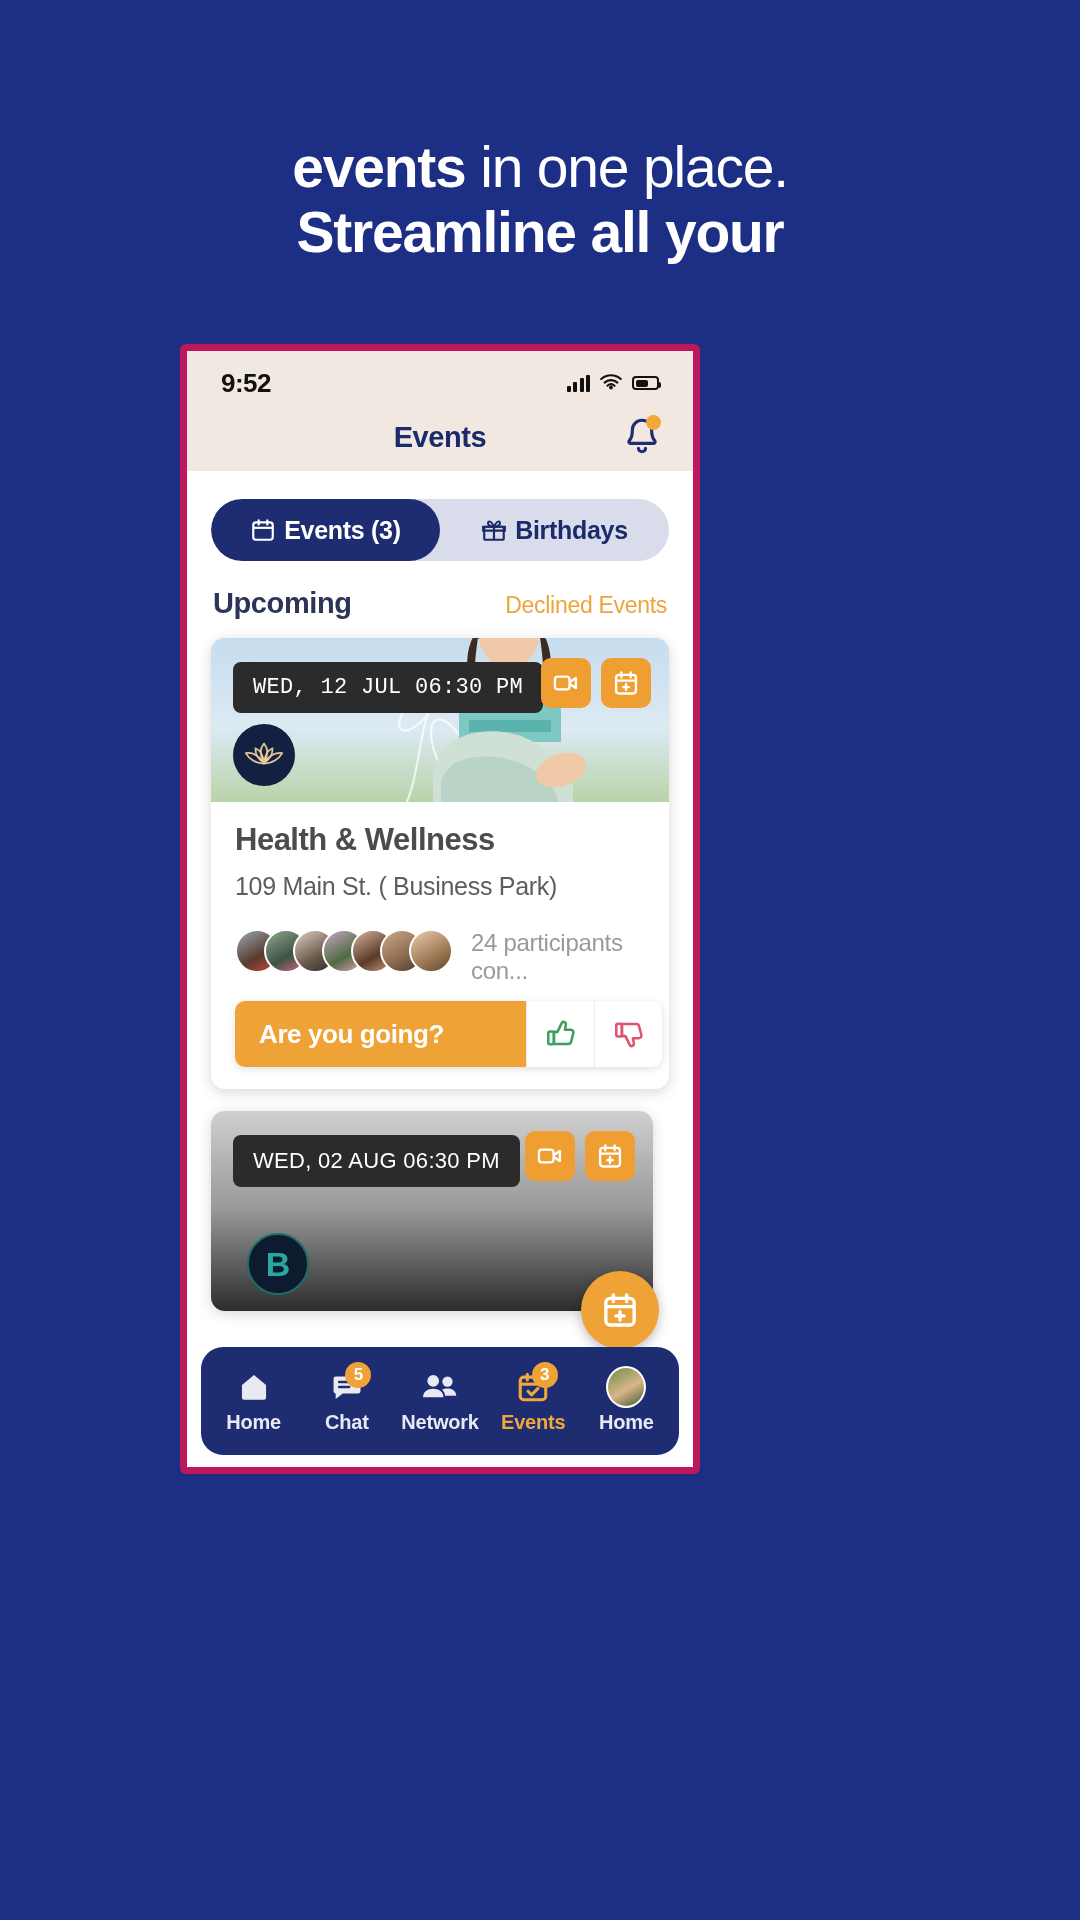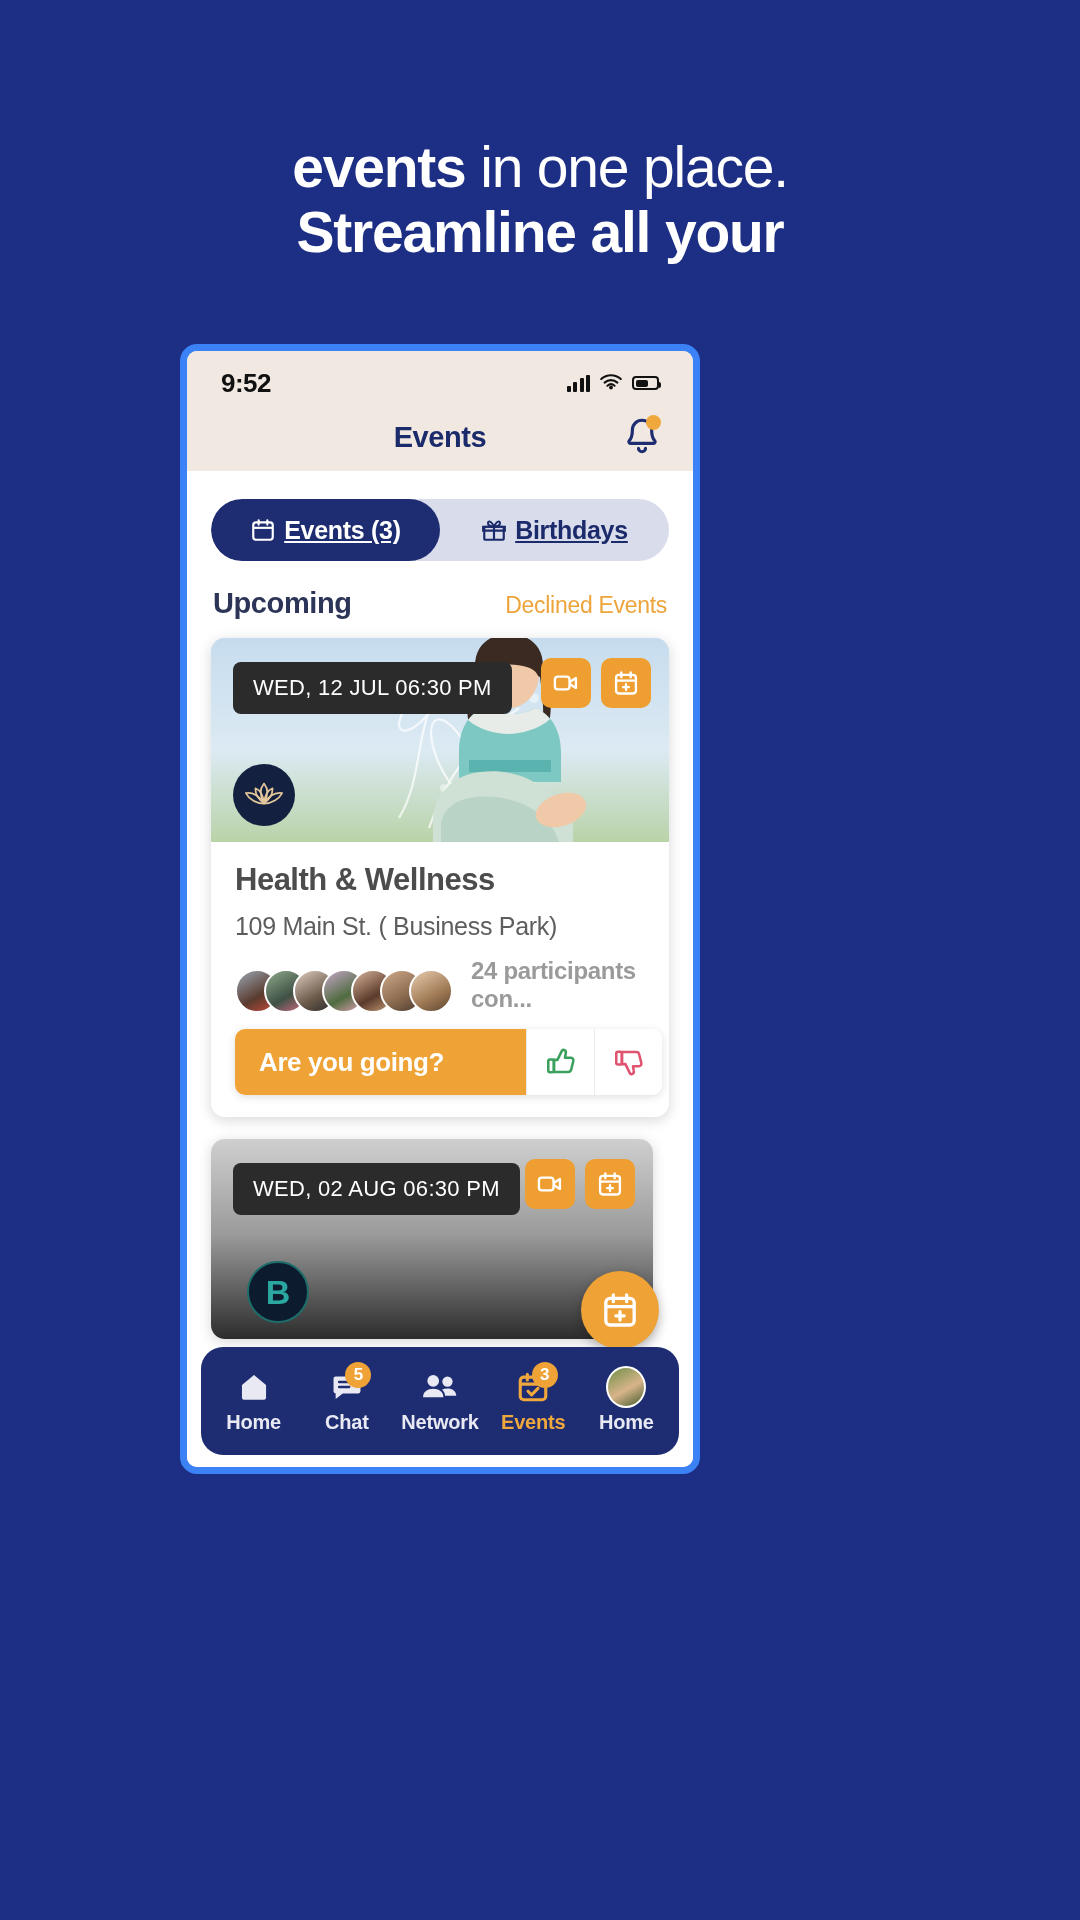--- a/index.html
+++ b/index.html
@@ -22,22 +22,22 @@
     letter-spacing:-1.2px;
   }
   .headline .b { font-weight:bold; }
   .headline .l { font-weight:normal; }
 
   
   .phone {
     position:absolute;
     left:180px; top:344px;
     width:520px; height:1130px;
-    border:7px solid #3b82f6;
-    border-radius:17px;
+    border:7px solid #be185d;
+    border-radius:6px;
     background:#f1e9e1;
     overflow:hidden;
   }
   .phone-inner { position:absolute; inset:0; display:flex; flex-direction:column; }
 
   
   .statusbar {
     height:52px; background:#f1e9e1;
     display:flex; align-items:center; justify-content:space-between;
     padding:12px 34px 0 34px;
@@ -64,54 +64,54 @@
 
   
   .screen { flex:1; background:#ffffff; position:relative; overflow:hidden; }
 
   
   .tabs {
     margin:28px 24px 0 24px; height:62px;
     background:#d9dceb; border-radius:31px; display:flex; overflow:hidden;
   }
   .tab { flex:1; display:flex; align-items:center; justify-content:center; gap:8px;
-         font-size:25px; font-weight:bold; color:#1b2a6b; letter-spacing:-0.3px;text-decoration:underline; }
+         font-size:25px; font-weight:bold; color:#1b2a6b; letter-spacing:-0.3px; }
   .tab.active { background:#1e2d72; color:#fff; border-radius:31px; }
 
   
   .sec-row { margin:26px 26px 0 26px; display:flex; align-items:baseline; justify-content:space-between; }
   .sec-title { font-size:29px; font-weight:bold; color:#2c3557; letter-spacing:-0.4px;}
   .sec-link { font-size:23px; color:#eda43a; font-weight:500; letter-spacing:-0.3px;}
 
   
   .card {
     margin:18px 24px 0 24px; background:#fff; border-radius:14px;
     box-shadow:0 3px 14px rgba(0,0,0,.16); overflow:hidden;
   }
-  .card-hero { position:relative; height:204px; overflow:hidden;
-    background:linear-gradient(175deg,#cfe0ef 0%,#dfeaf2 45%,#c9dcc4 100%); }
+  .card-hero { position:relative; height:164px; overflow:hidden;
+    background:linear-gradient(175deg,#cfe0ef 0%,#dfeaf2 45%,#c9dcc4 100%);font-family:Liberation Mono, monospace; }
   .hero-sky { position:absolute; inset:0;
     background:linear-gradient(180deg,#c6dcee 0%,#dceaf3 55%,#b9d3a8 100%); }
   .hero-person { position:absolute; right:58px; bottom:0; width:200px; height:208px; }
   .hero-swirl { position:absolute; right:30px; top:0; width:280px; height:208px; opacity:.85;}
   .date-badge {
     position:absolute; left:22px; top:24px;
     background:#2b2b2b; color:#fff; font-size:22px; letter-spacing:0.3px;
     padding:13px 20px; border-radius:8px; white-space:nowrap;
   }
   .hero-actions { position:absolute; right:18px; top:20px; display:flex; gap:10px; }
   .hero-btn { width:50px; height:50px; border-radius:10px; background:#ef9f31;
               display:flex; align-items:center; justify-content:center; }
   .org-logo { position:absolute; left:22px; bottom:16px; width:62px; height:62px;
               border-radius:50%; background:#132040; display:flex; align-items:center; justify-content:center; }
 
   .card-body { padding:20px 7px 22px 24px; }
   .ev-title { font-size:31px; font-weight:bold; color:#4c4c4c; letter-spacing:-0.5px;}
   .ev-addr { font-size:25px; color:#5d5d5d; margin-top:14px; letter-spacing:-0.3px;}
-  .part-row { display:flex; align-items:flex-end; margin-top:16px;font-weight:bold; }
+  .part-row { display:flex; align-items:flex-start; margin-top:28px; }
   .avatars { display:flex; }
   .av { width:44px; height:44px; border-radius:50%; border:2px solid #fff; margin-left:-15px; background-size:cover; }
   .av:first-child{ margin-left:0; }
   .part-text { margin-left:18px; font-size:24px; color:#9a9a9a; letter-spacing:-0.3px;}
 
   .rsvp { display:flex; margin-top:16px; border-radius:10px; overflow:hidden;
           box-shadow:0 2px 8px rgba(0,0,0,.13); height:66px; }
   .rsvp-label { flex:1; background:#efa236; color:#fff; font-size:26px; font-weight:bold;
                 display:flex; align-items:center; padding-left:24px; letter-spacing:-0.4px;}
   .rsvp-btn { width:68px; background:#fff; display:flex; align-items:center; justify-content:center;

